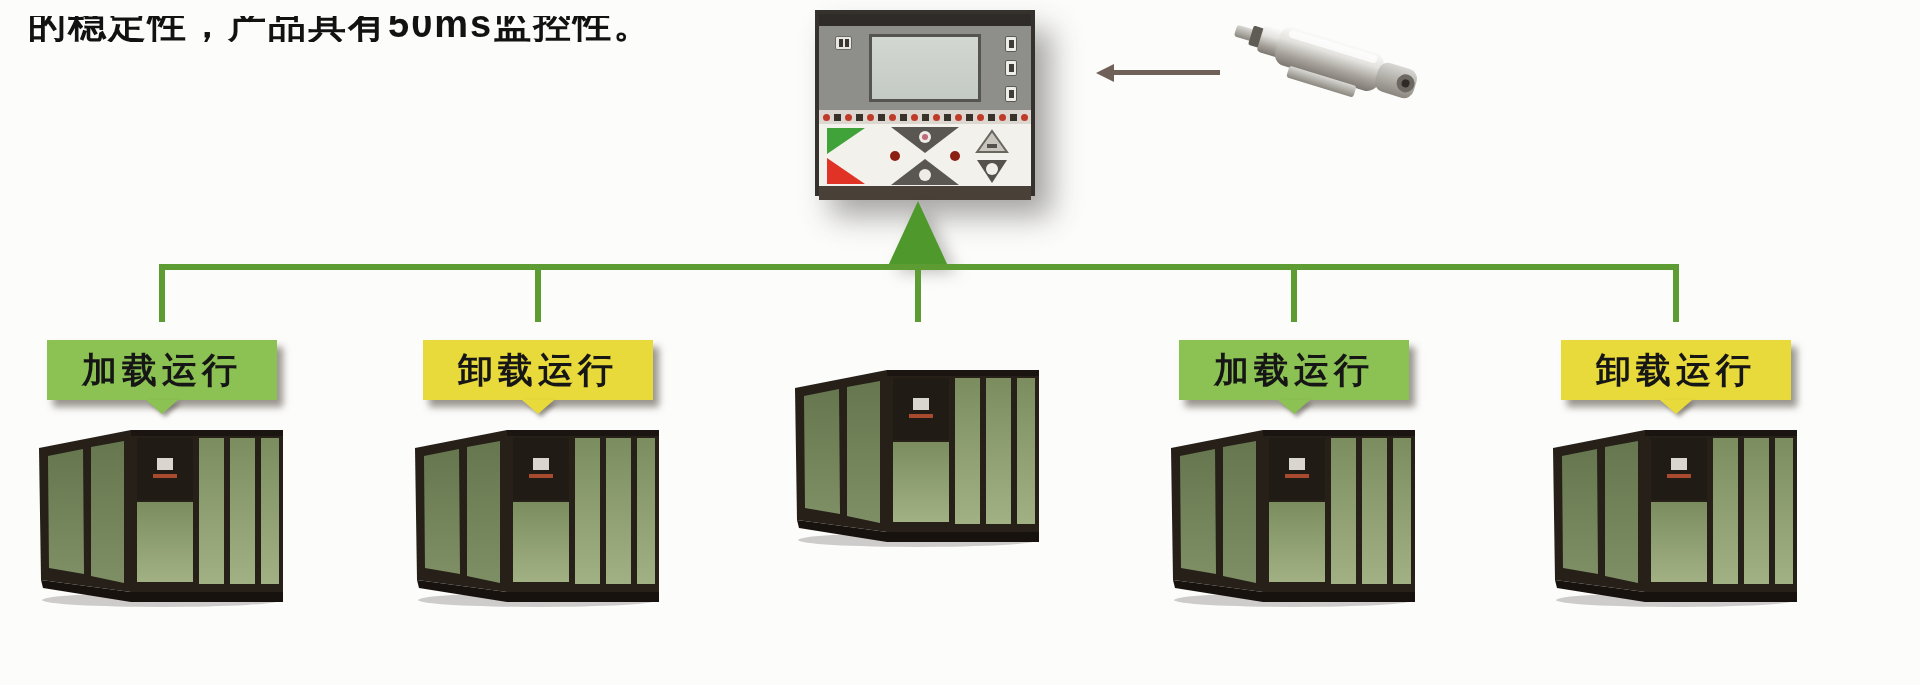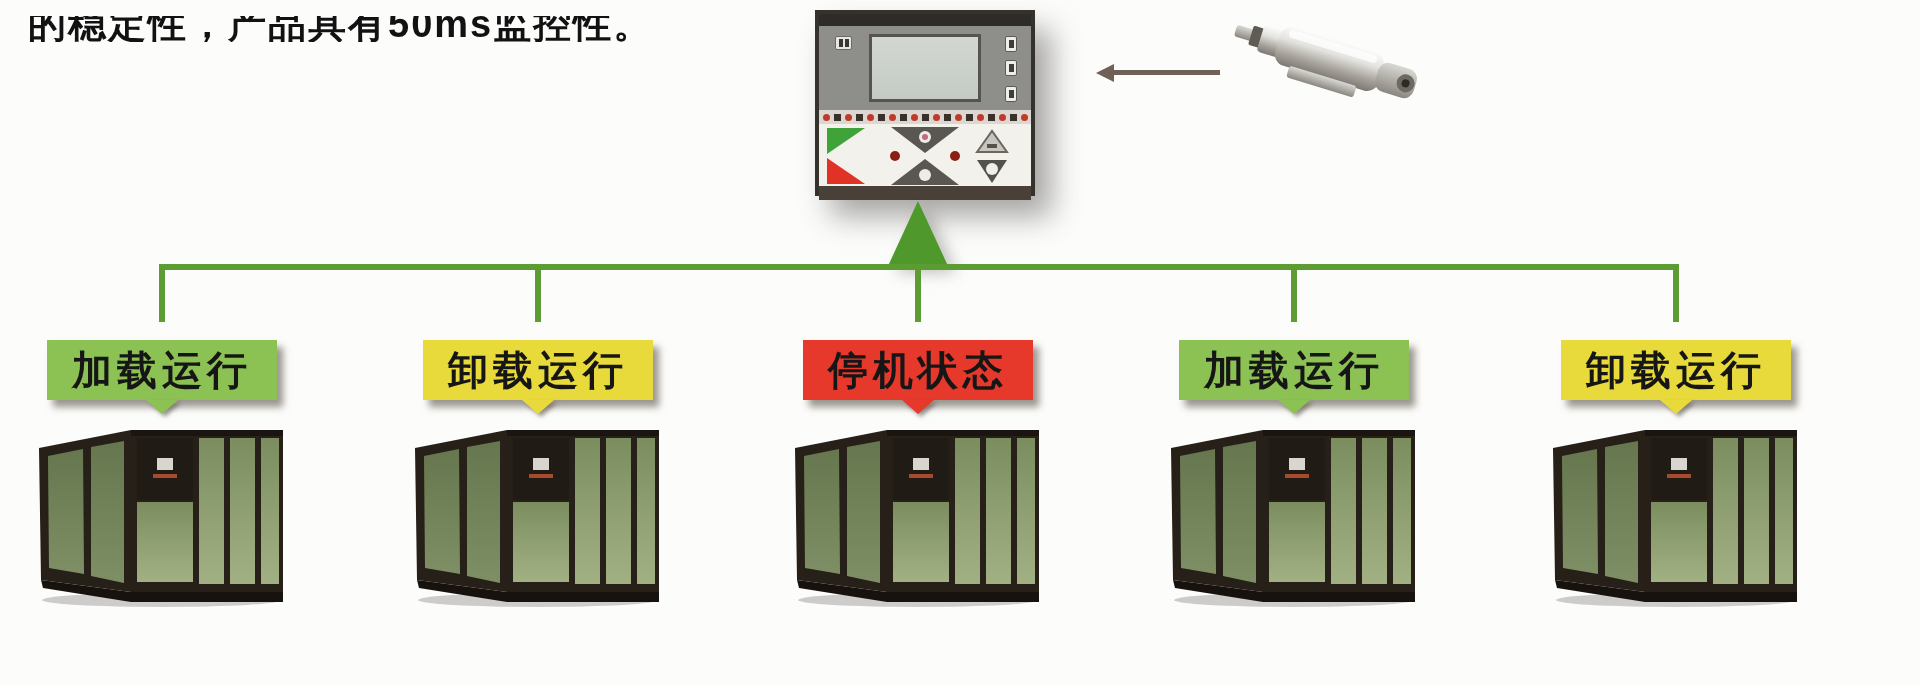--- a/index.html
+++ b/index.html
@@ -73,21 +73,21 @@
     position:absolute; left:888px; top:201px; width:0; height:0;
     border-left:30px solid transparent; border-right:30px solid transparent;
     border-bottom:65px solid var(--tri-green,#4f992c);
     filter:drop-shadow(8px 6px 8px rgba(70,65,60,.35));
   }
   
   .unit { position:absolute; top:340px; width:280px; text-align:center; }
   .banner {
     position:relative; display:inline-block; width:230px; height:60px;
     line-height:60px; background:var(--bc,#8cc153);
-    font-size:40px; font-weight:700; color:#161616; letter-spacing:5px;
+    font-size:35px; font-weight:700; color:#161616; letter-spacing:5px;
     box-shadow:6px 7px 7px rgba(75,66,52,.55);
   }
   .banner::after {
     content:""; position:absolute; left:50%; top:100%; margin-left:-16px;
     border-left:16px solid transparent; border-right:16px solid transparent;
     border-top:14px solid var(--bc,#8cc153);
     filter:drop-shadow(3px 3px 2px rgba(60,52,40,.5));
   }
   .machine { margin-top:16px; }
 </style>
@@ -234,23 +234,20 @@
 </div>
 <div class="unit" style="left: 398px; --bc: #e9da3b;">
   <div class="banner" style="color: rgb(22, 22, 22);">
     <span>卸载运行</span>
   </div>
   <svg class="machine" width="262" height="192" viewBox="0 0 262 192">
       <use href="#machine-art"></use>
     </svg>
 </div>
 <div class="unit" style="left: 778px; --bc: #e6392b;">
-  <div class="banner" style="color: rgb(22, 22, 22);">
-    <span>停机状态</span>
-  </div>
   <svg class="machine" width="262" height="192" viewBox="0 0 262 192">
       <use href="#machine-art"></use>
     </svg>
 </div>
 <div class="unit" style="left: 1154px; --bc: #8cc153;">
   <div class="banner" style="color: rgb(22, 22, 22);">
     <span>加载运行</span>
   </div>
   <svg class="machine" width="262" height="192" viewBox="0 0 262 192">
       <use href="#machine-art"></use>

